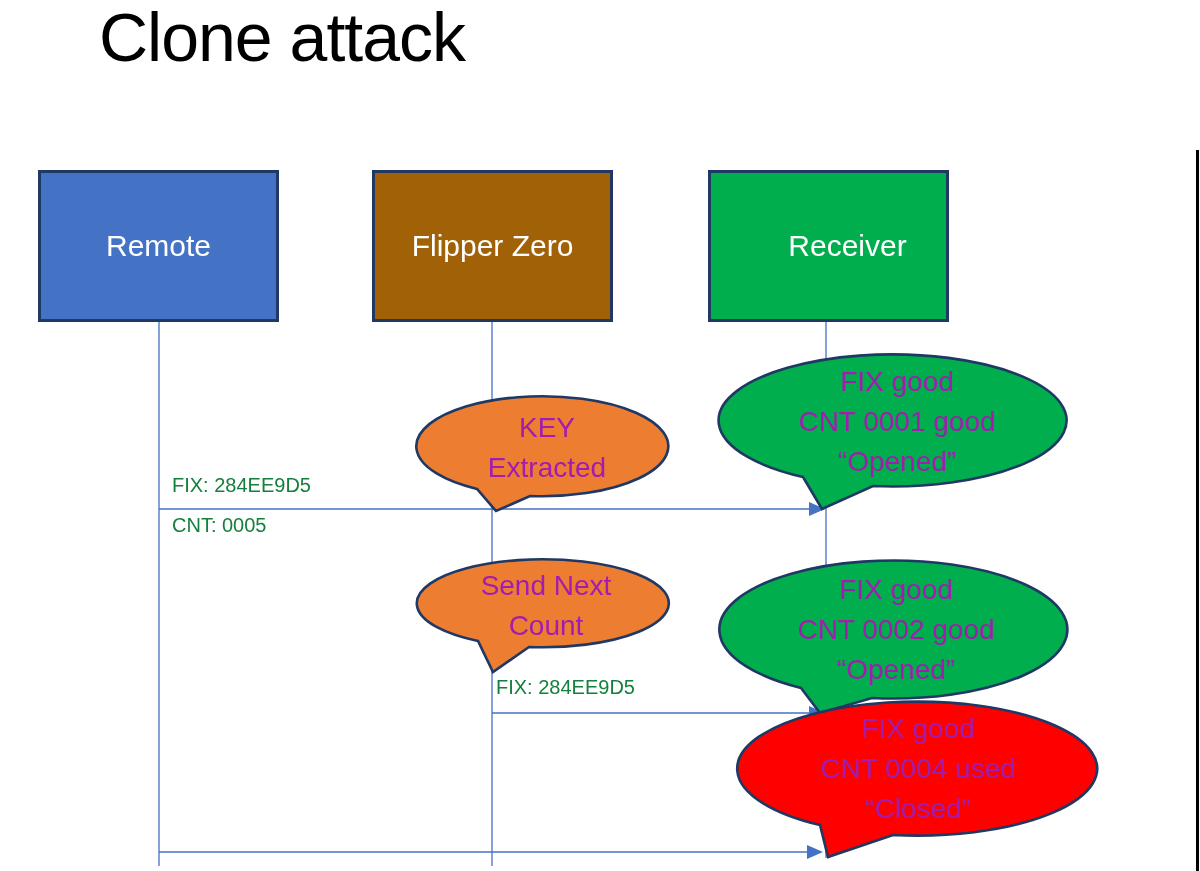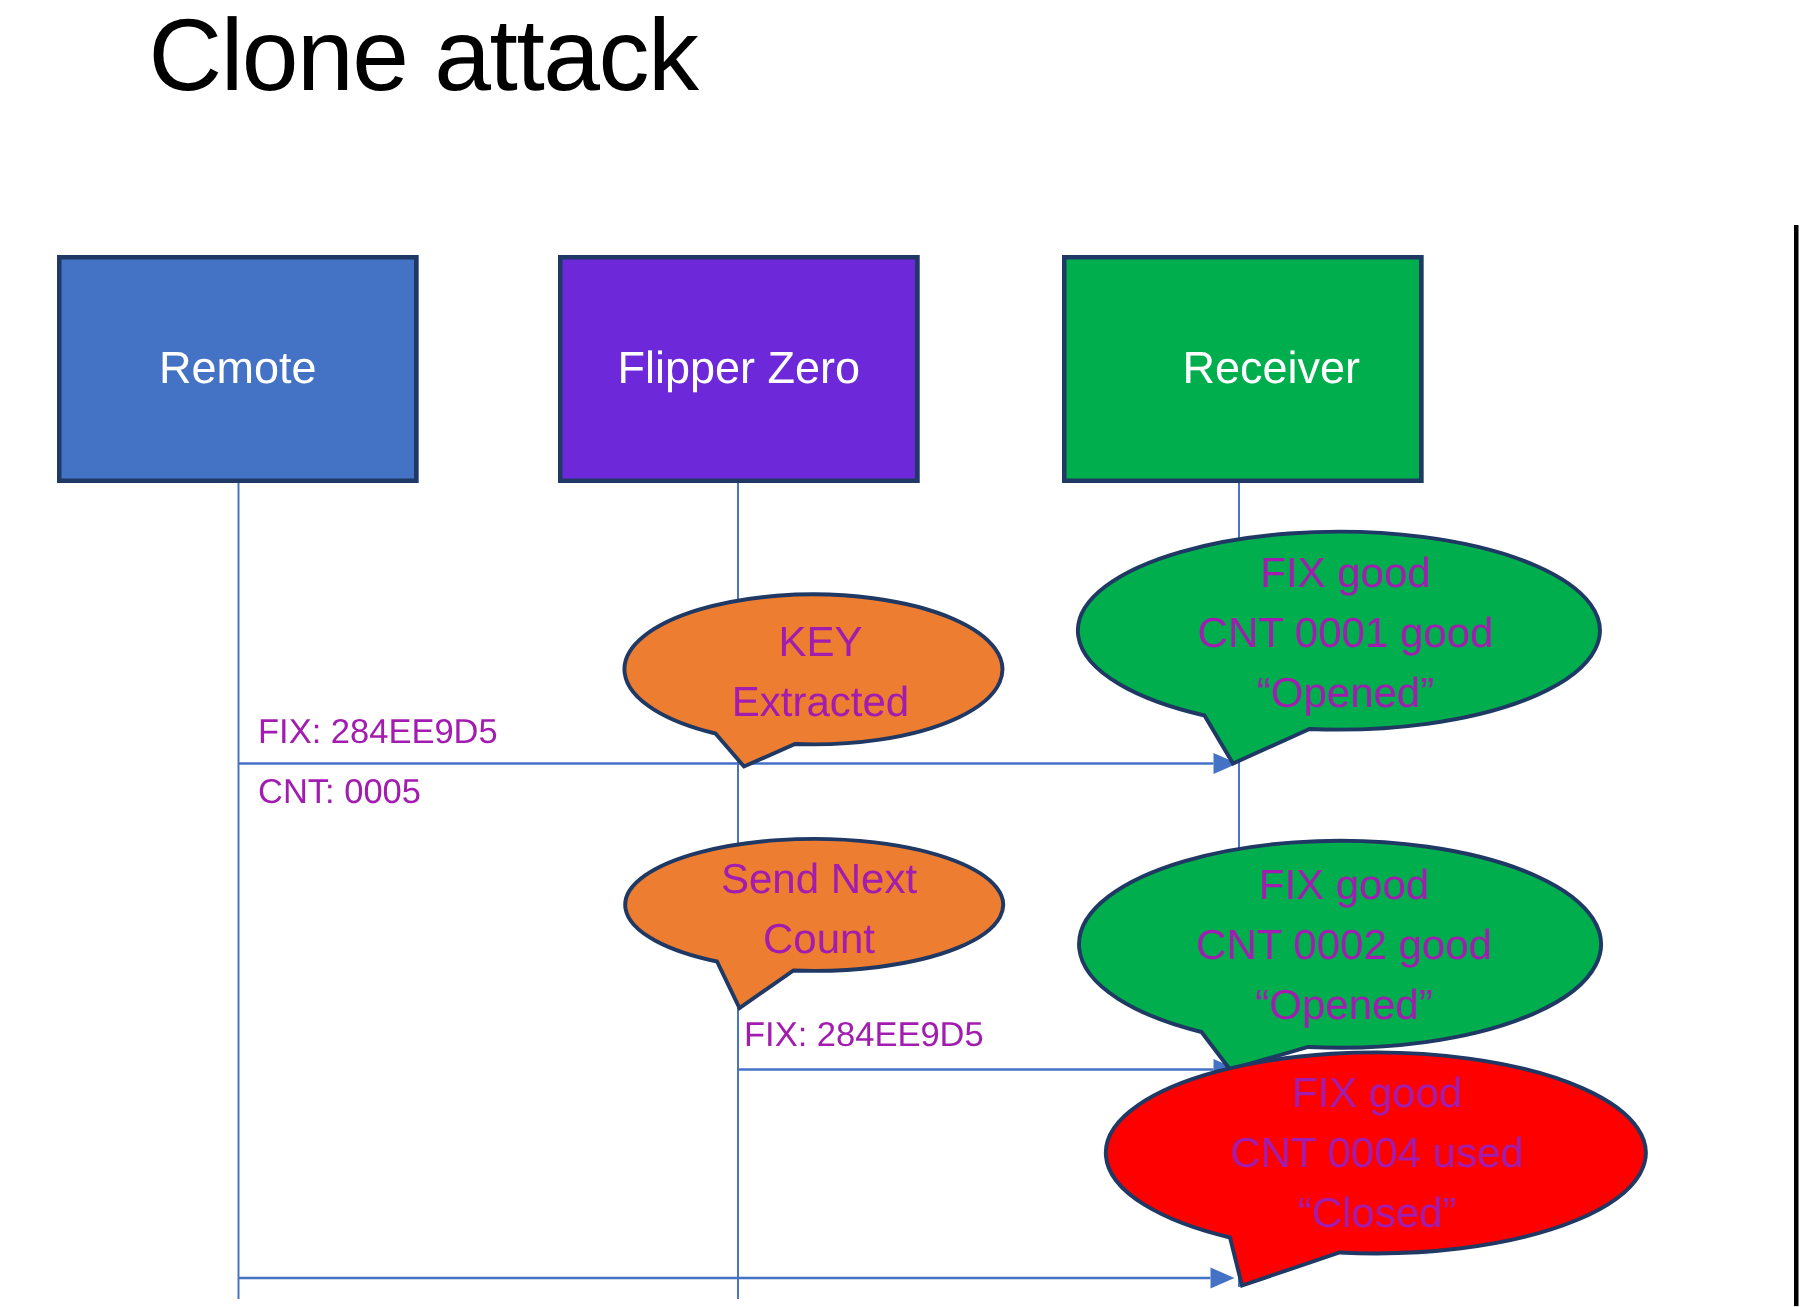--- a/index.html
+++ b/index.html
@@ -29,38 +29,38 @@
     width: 241px;
     height: 152px;
     border: 3px solid #1f3864;
     display: flex;
     align-items: center;
     justify-content: center;
     color: #ffffff;
     font-size: 30px;
   }
   #actor-remote   { left: 38px;  background: #4472C4; }
-  #actor-flipper  { left: 372px; background: #6d28d9; }
+  #actor-flipper  { left: 372px; background: #a16207; }
   #actor-receiver { left: 708px; background: #00AE4E; padding-left: 38px; }
   svg.overlay { position: absolute; left: 0; top: 0; }
   .lifeline { stroke: #4472C4; stroke-width: 1.3; fill: none; }
   .msg-line { stroke: #4472C4; stroke-width: 1.6; fill: none; }
   .msg-head { fill: #4472C4; stroke: none; }
   .bubble   { stroke: #1f3864; stroke-width: 2.6; }
   .callout-text {
     position: absolute;
     text-align: center;
     color: #a21caf;
     font-size: 28px;
     line-height: 40px;
   }
   .msg-label {
     position: absolute;
-    font-size: 23px;
-    color: #a21caf;
+    font-size: 20px;
+    color: #15803d;
     white-space: nowrap;
   }
   .edge-line {
     position: absolute;
     left: 1196px;
     top: 150px;
     width: 3px;
     height: 721px;
     background: #000000;
   }

